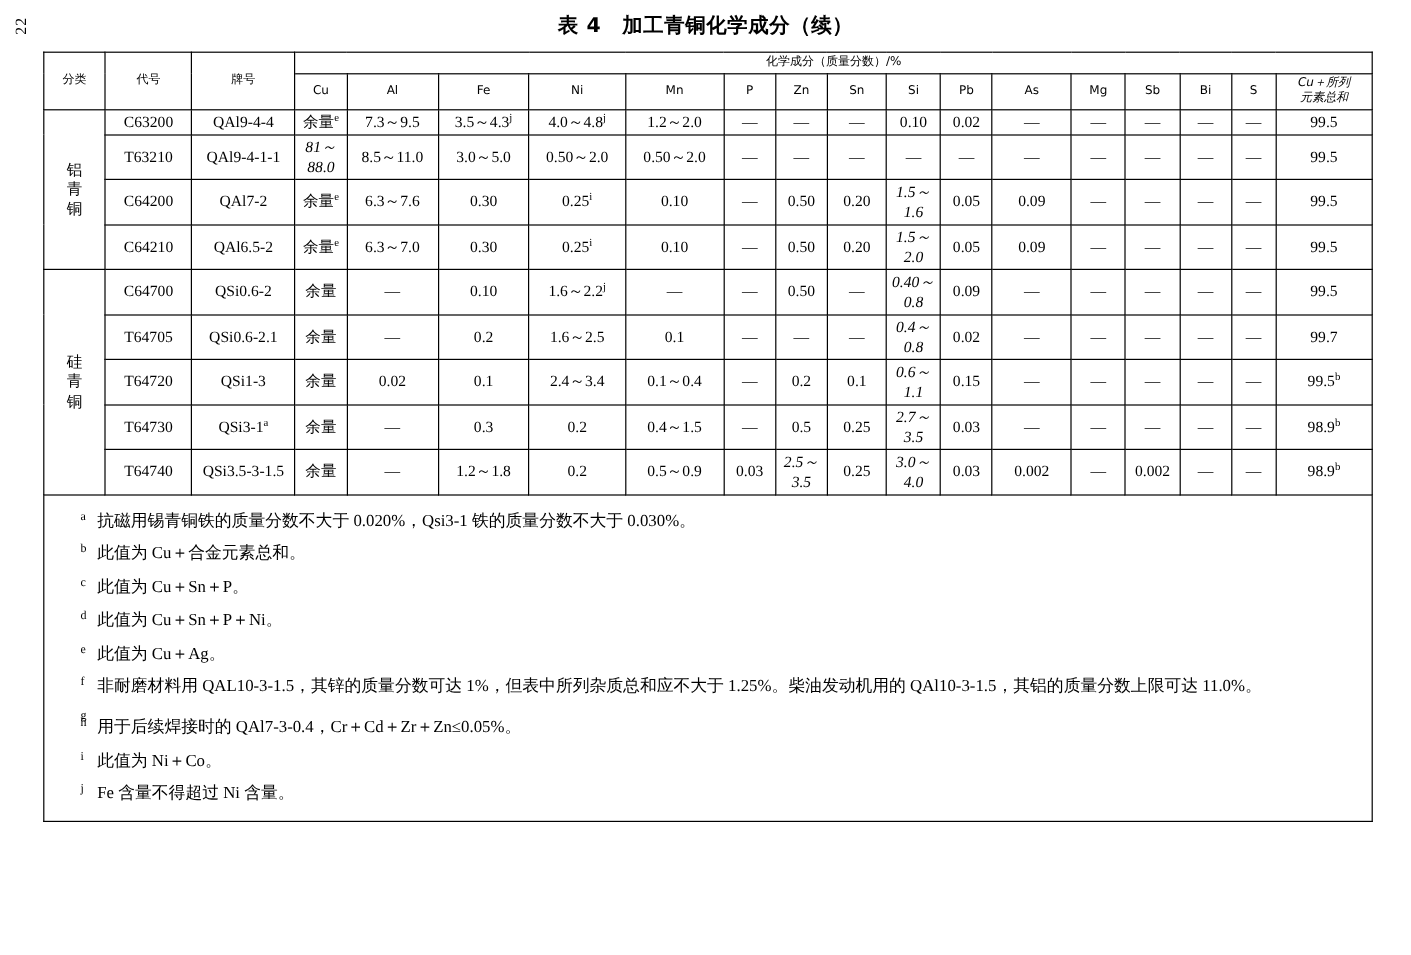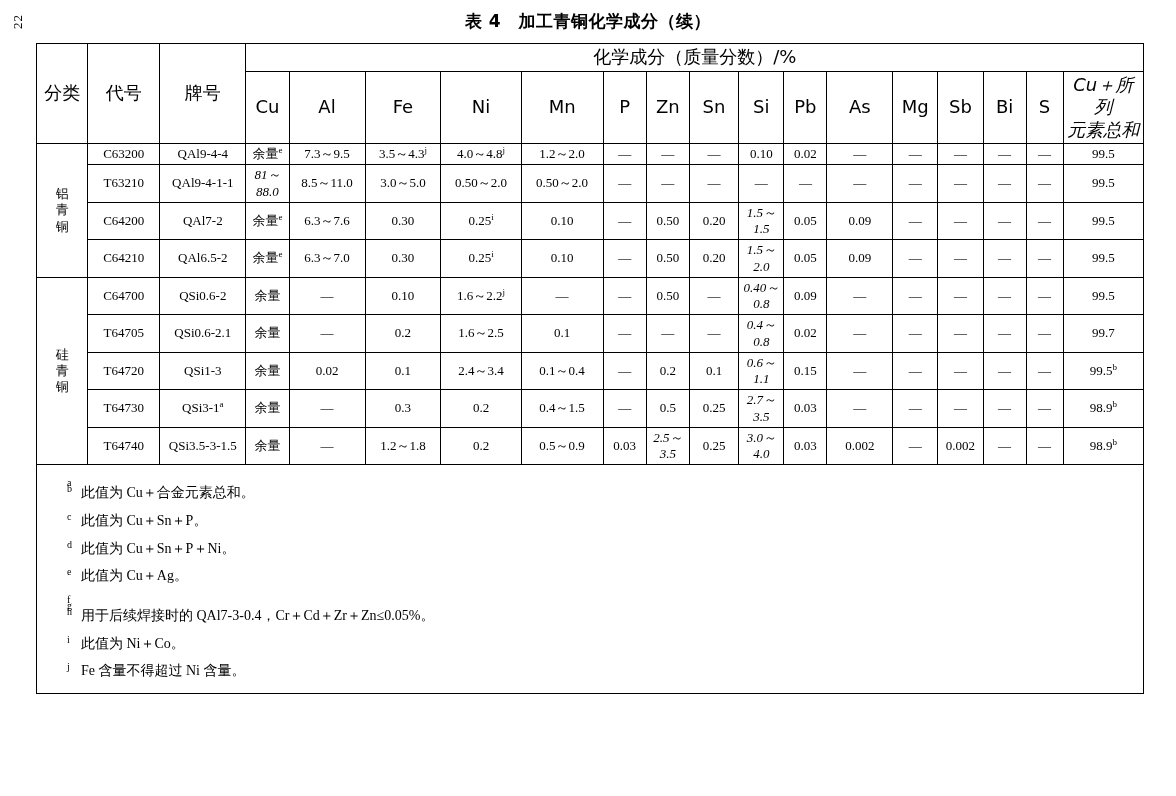--- a/index.html
+++ b/index.html
@@ -51,21 +51,21 @@
     text-align: center;
     vertical-align: middle;
     font-size: 13px;
     font-weight: normal;
     padding: 2px 1px;
     line-height: 1.25;
     font-family: "Liberation Serif", "DejaVu Serif", serif;
   }
   table.main th {
     font-family: "DejaVu Sans", "Liberation Sans", sans-serif;
-    font-size: 18px;
+    font-size: 10px;
   }
   .hdr-chem {
     font-size: 13.5px;
   }
   .vert-label {
     font-size: 14px;
     line-height: 1.35;
     font-family: "DejaVu Sans", "Liberation Sans", sans-serif;
   }
   .vert-label span {
@@ -220,21 +220,21 @@
           <td>余量<sup>e</sup></td>
           <td>6.3～7.6</td>
           <td>0.30</td>
           <td>0.25<sup>i</sup></td>
           <td>0.10</td>
           <td>—</td>
           <td>0.50</td>
           <td>0.20</td>
           <td class="cell-two-line">
             <div>1.5～</div>
-            <div>1.5</div>
+            <div>1.6</div>
           </td>
           <td>0.05</td>
           <td>0.09</td>
           <td>—</td>
           <td>—</td>
           <td>—</td>
           <td>—</td>
           <td>99.5</td>
         </tr>
         <tr>
@@ -380,25 +380,25 @@
           <td>—</td>
           <td>0.002</td>
           <td>—</td>
           <td>—</td>
           <td>98.9<sup>b</sup></td>
         </tr>
       </tbody>
   </table>
 
   <div class="notes" id="notes-container">
-      <div class="note"><span class="mark">a</span></div>
+      <div class="note"><span class="mark">a</span><span>抗磁用锡青铜铁的质量分数不大于 0.020%，Qsi3-1 铁的质量分数不大于 0.030%。</span></div>
       <div class="note"><span class="mark">b</span><span>此值为 Cu＋合金元素总和。</span></div>
       <div class="note"><span class="mark">c</span><span>此值为 Cu＋Sn＋P。</span></div>
       <div class="note"><span class="mark">d</span><span>此值为 Cu＋Sn＋P＋Ni。</span></div>
       <div class="note"><span class="mark">e</span><span>此值为 Cu＋Ag。</span></div>
-      <div class="note"><span class="mark">f</span></div>
+      <div class="note"><span class="mark">f</span><span>非耐磨材料用 QAL10-3-1.5，其锌的质量分数可达 1%，但表中所列杂质总和应不大于 1.25%。柴油发动机用的 QAl10-3-1.5，其铝的质量分数上限可达 11.0%。</span></div>
       <div class="note"><span class="mark">g</span></div>
       <div class="note"><span class="mark">h</span><span>用于后续焊接时的 QAl7-3-0.4，Cr＋Cd＋Zr＋Zn≤0.05%。</span></div>
       <div class="note"><span class="mark">i</span><span>此值为 Ni＋Co。</span></div>
       <div class="note"><span class="mark">j</span><span>Fe 含量不得超过 Ni 含量。</span></div>
     </div>
 
 </div>
 
 </body></html>

